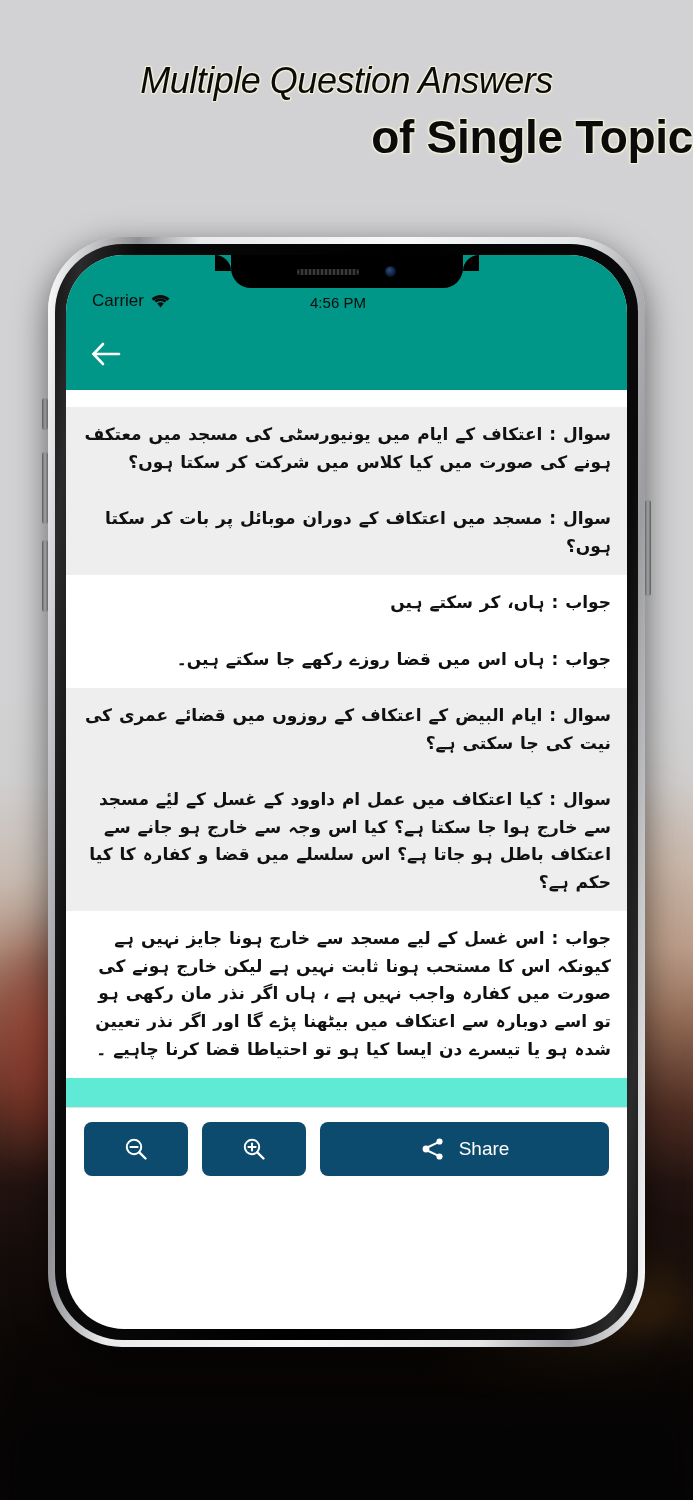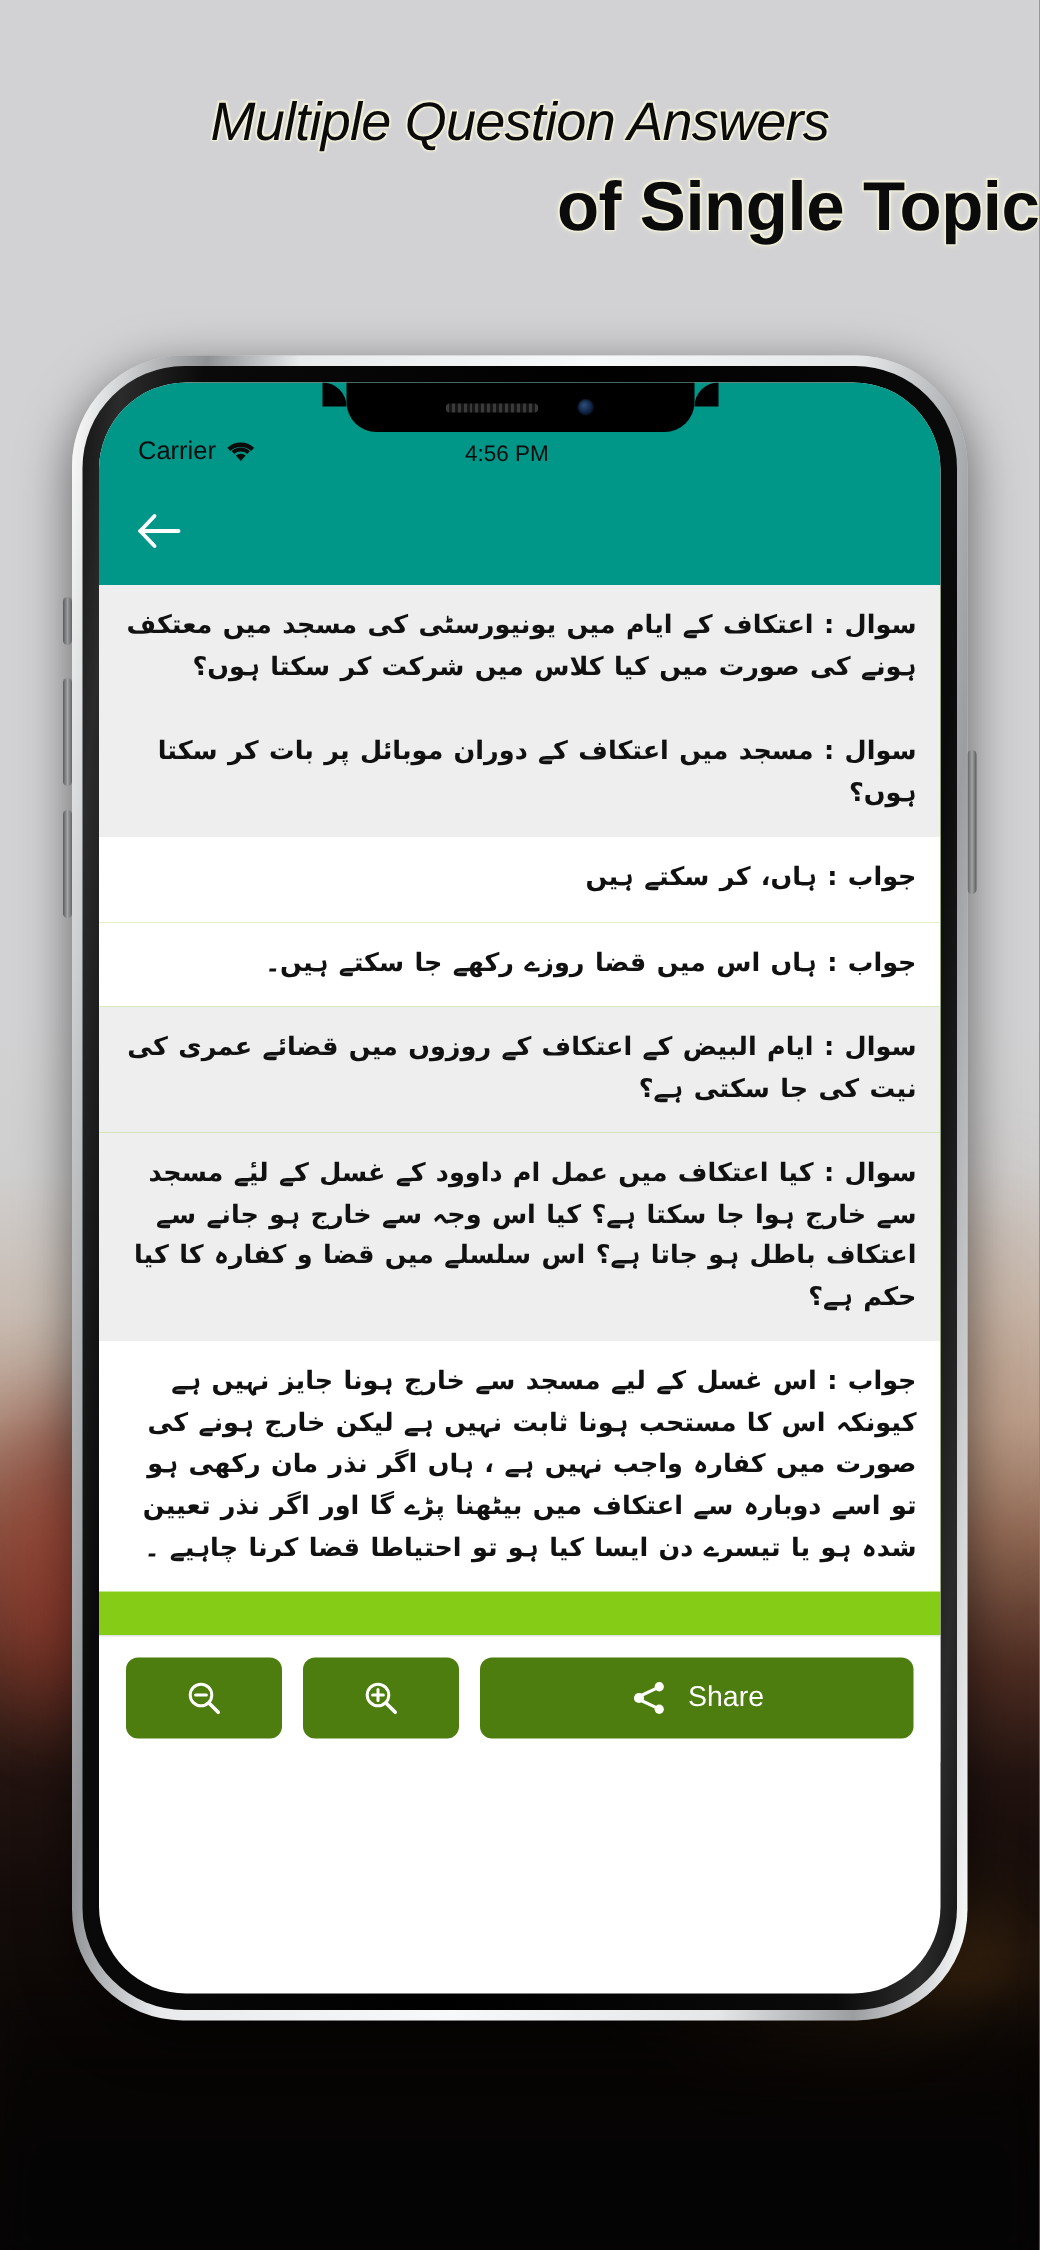--- a/index.html
+++ b/index.html
@@ -183,23 +183,24 @@
 
   .toolbar {
     height:73px;
     display:flex; align-items:center;
     padding-left:24px;
   }
   .back-arrow { display:block; cursor:pointer; }
 
   
   .content {
-    background:#84cc16;
+    background:#5eead4;
     height:700px;
     overflow:hidden;
+    margin-top:17px;
   }
   .qa-row {
     padding:14px 16px 15px 16px;
     direction:rtl;
     text-align:right;
   }
   .qa-row.q { background:#eeeeee; }
   .qa-row.a { background:#ffffff; }
   .qa-text {
     font-family:"DejaVu Sans","Liberation Sans",sans-serif;
@@ -212,21 +213,21 @@
   }
 
   
   .bottombar {
     background:#fff;
     border-top:1px solid #e2e2e2;
     padding:14px 18px 16px 18px;
     display:flex; gap:14px; align-items:center;
   }
   .btn {
-    background:#4d7c0f;
+    background:#0c4a6e;
     border:none;
     border-radius:8px;
     height:54px;
     display:flex; align-items:center; justify-content:center;
     gap:13px;
     cursor:pointer;
     color:#fff;
   }
   .btn-zoomout { width:104px; }
   .btn-zoomin  { width:104px; }

